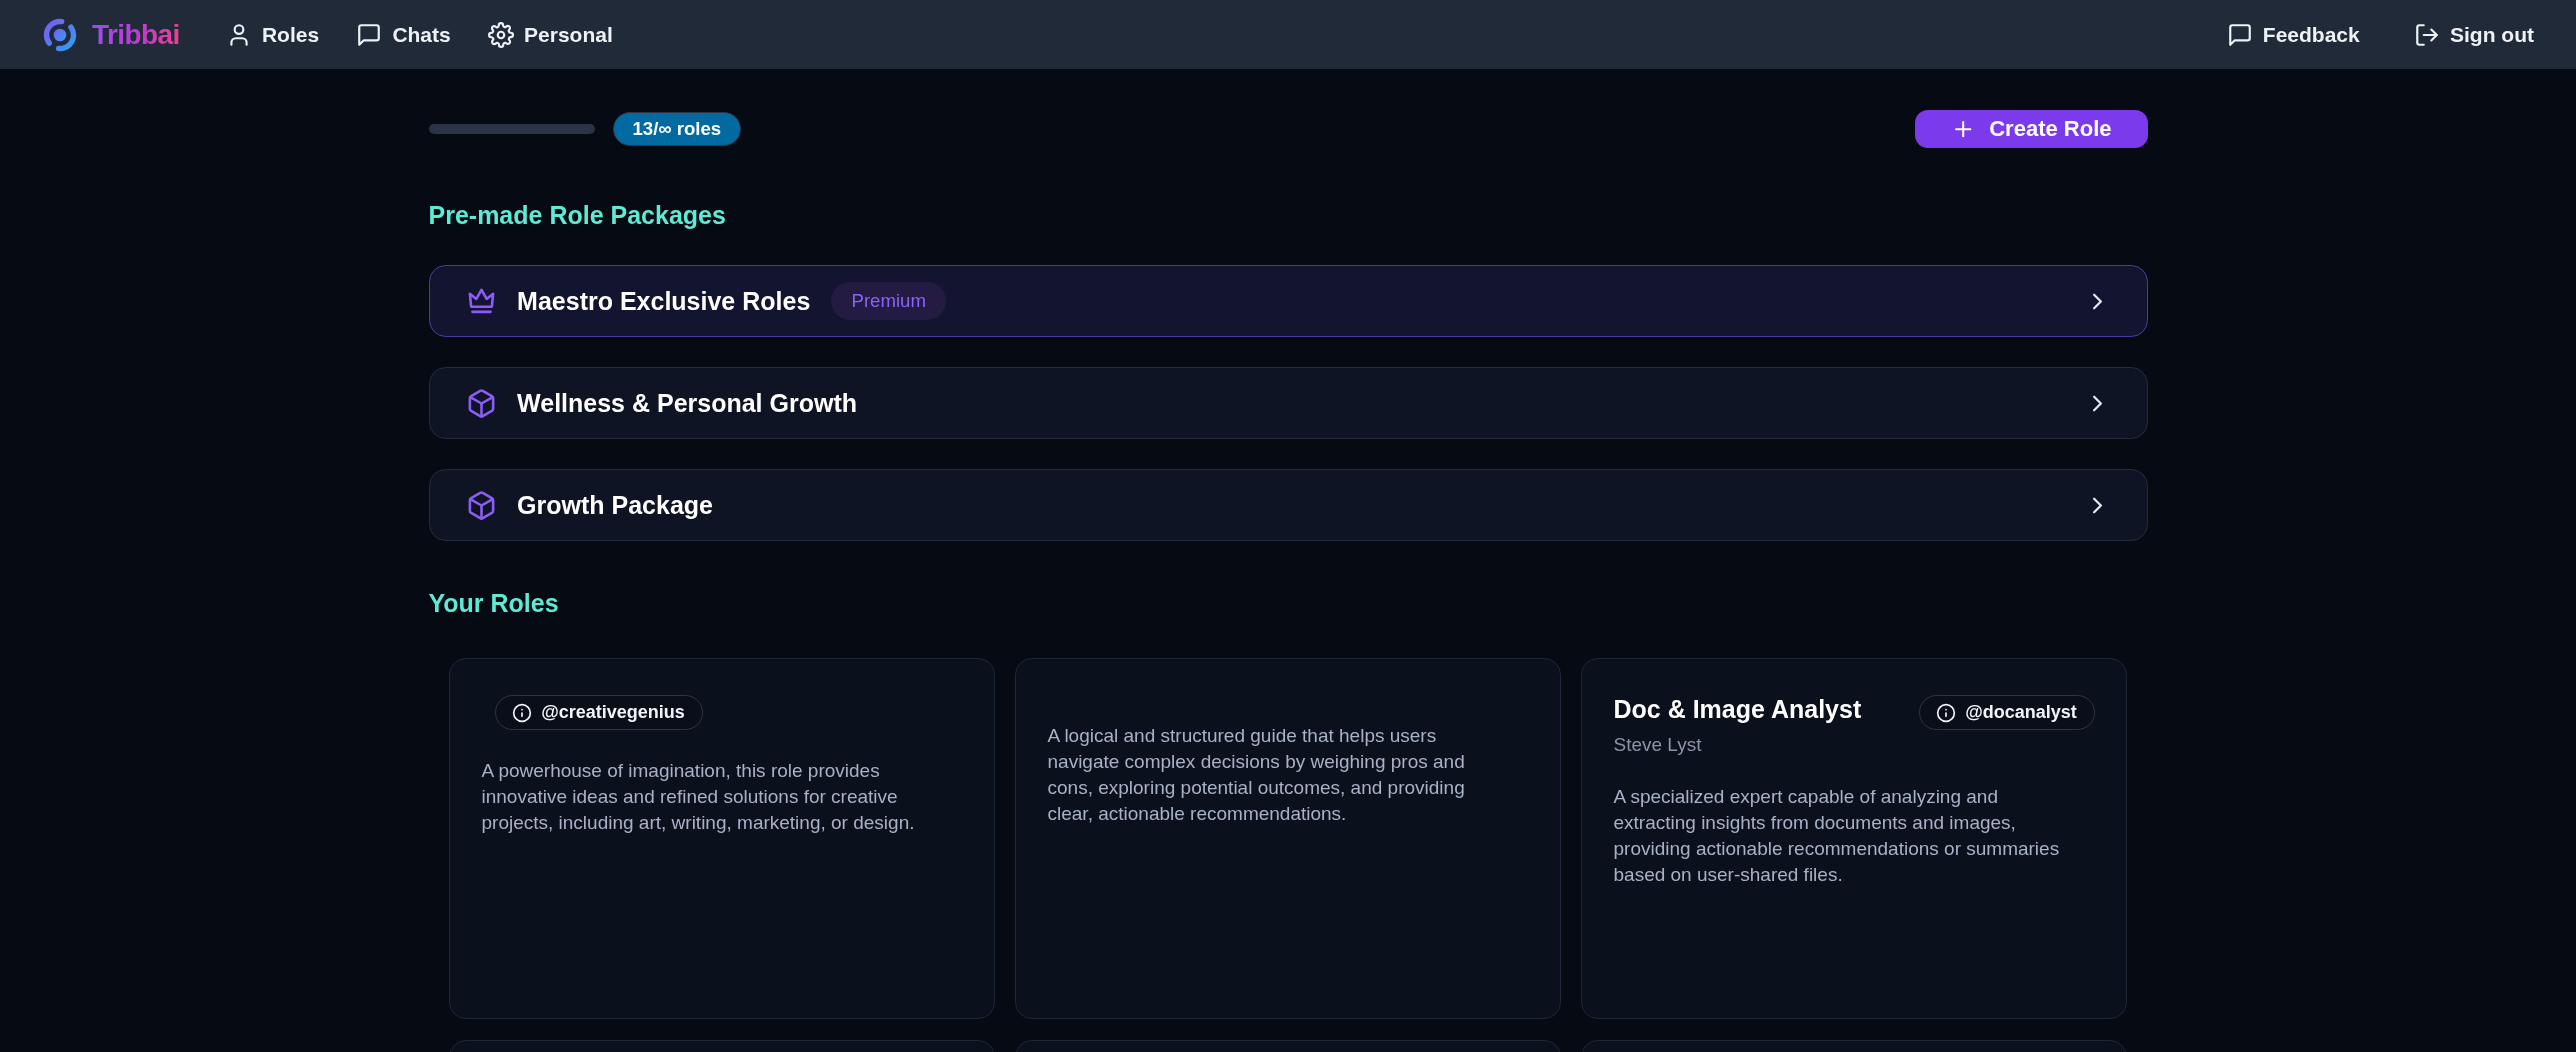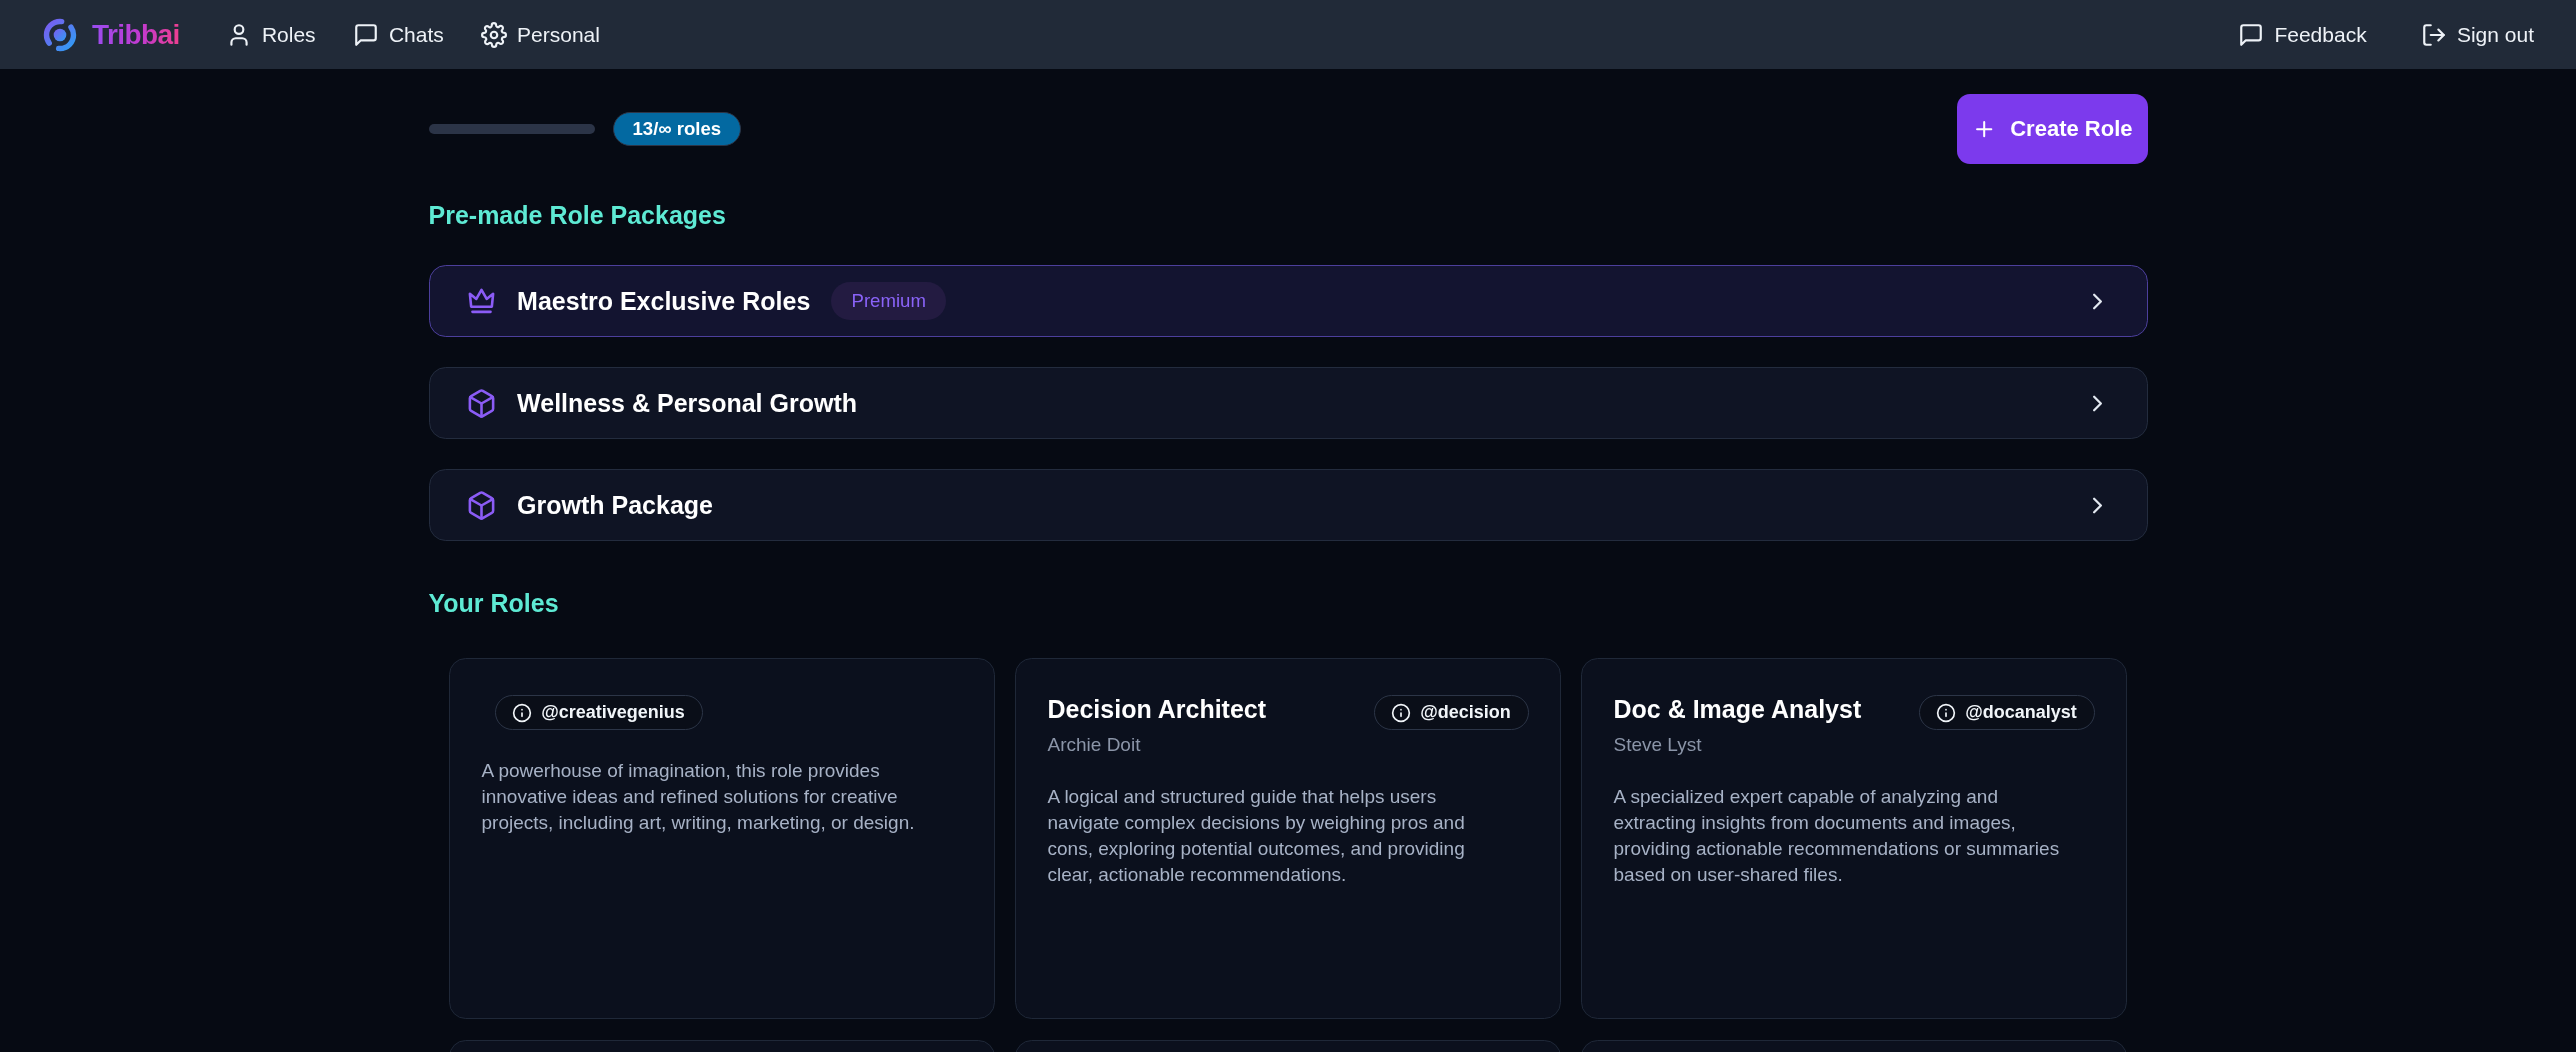--- a/index.html
+++ b/index.html
@@ -19,41 +19,41 @@
   .brand { display:flex; align-items:center; gap:14px; cursor:pointer; }
   .brand-name {
     font-size:28px; font-weight:700; letter-spacing:-0.6px;
     background:linear-gradient(90deg,#9a4df0 0%,#c13ad0 55%,#ef3f8f 100%);
     -webkit-background-clip:text; background-clip:text; color:transparent;
   }
   .nav-left { display:flex; align-items:center; gap:37px; margin-left:46px; }
   .nav-right { display:flex; align-items:center; gap:54px; margin-left:auto; }
   .nav-item {
     display:flex; align-items:center; gap:10.3px;
-    font-size:21px; font-weight:400; color:#eef2f7; cursor:pointer;justify-content:space-between;
+    font-size:21px; font-weight:700; color:#eef2f7; cursor:pointer;justify-content:space-between;
   }
   .nav-item svg { width:26px; height:26px; }
 
   
   .container { width:1719px; margin:0 auto; }
 
   
   .toolbar { margin-top:33px; display:flex; align-items:center; height:54px; }
   .progress-track {
     width:166px; height:9.6px; border-radius:6.4px; background:#2b3447;
   }
   .roles-quota {
     margin-left:18px; display:flex; align-items:center; height:34px;
     padding:0 19px; border:1.3px solid #2c3547; border-radius:642px;
     background:#0369a1; font-size:18.6px; font-weight:700; color:#ffffff;
     white-space:nowrap;
   }
   .create-btn {
     margin-left:auto; display:flex; align-items:center; gap:14px;
-    height:70px; padding:0 15px; border:none; border-radius:13px;
+    height:38px; padding:0 36px; border:none; border-radius:13px;
     background:#7c3aed; color:#ffffff; font-size:22px; font-weight:600;
     font-family:inherit; cursor:pointer;
   }
   .create-btn svg { width:24.4px; height:24.4px; }
 
   
   .section-heading { font-size:25px; font-weight:700; color:#5eead4; }
   .packages-heading { margin-top:45px; }
   .roles-heading { margin-top:48px; }
 
@@ -239,34 +239,20 @@
               <line x1="12" y1="16" x2="12" y2="12"></line>
               <line x1="12" y1="8" x2="12.01" y2="8"></line>
         </svg>
         <span class="handle-text">@creativegenius</span>
       </div>
     </div>
     <p class="card-desc">A powerhouse of imagination, this role provides innovative ideas and refined solutions for creative projects, including art, writing, marketing, or design.</p>
   </div>
 
   <div class="role-card">
-    <div class="card-head">
-      <div>
-        <div class="card-title">Decision Architect</div>
-        <div class="card-sub">Archie Doit</div>
-      </div>
-      <div class="handle-pill">
-        <svg viewBox="0 0 24 24" fill="none" stroke="currentColor" stroke-width="2" stroke-linecap="round">
-          <circle cx="12" cy="12" r="10"></circle>
-              <line x1="12" y1="16" x2="12" y2="12"></line>
-              <line x1="12" y1="8" x2="12.01" y2="8"></line>
-        </svg>
-        <span class="handle-text">@decision</span>
-      </div>
-    </div>
     <p class="card-desc">A logical and structured guide that helps users navigate complex decisions by weighing pros and cons, exploring potential outcomes, and providing clear, actionable recommendations.</p>
   </div>
 
   <div class="role-card">
     <div class="card-head">
       <div>
         <div class="card-title">Doc &amp; Image Analyst</div>
         <div class="card-sub">Steve Lyst</div>
       </div>
       <div class="handle-pill">

